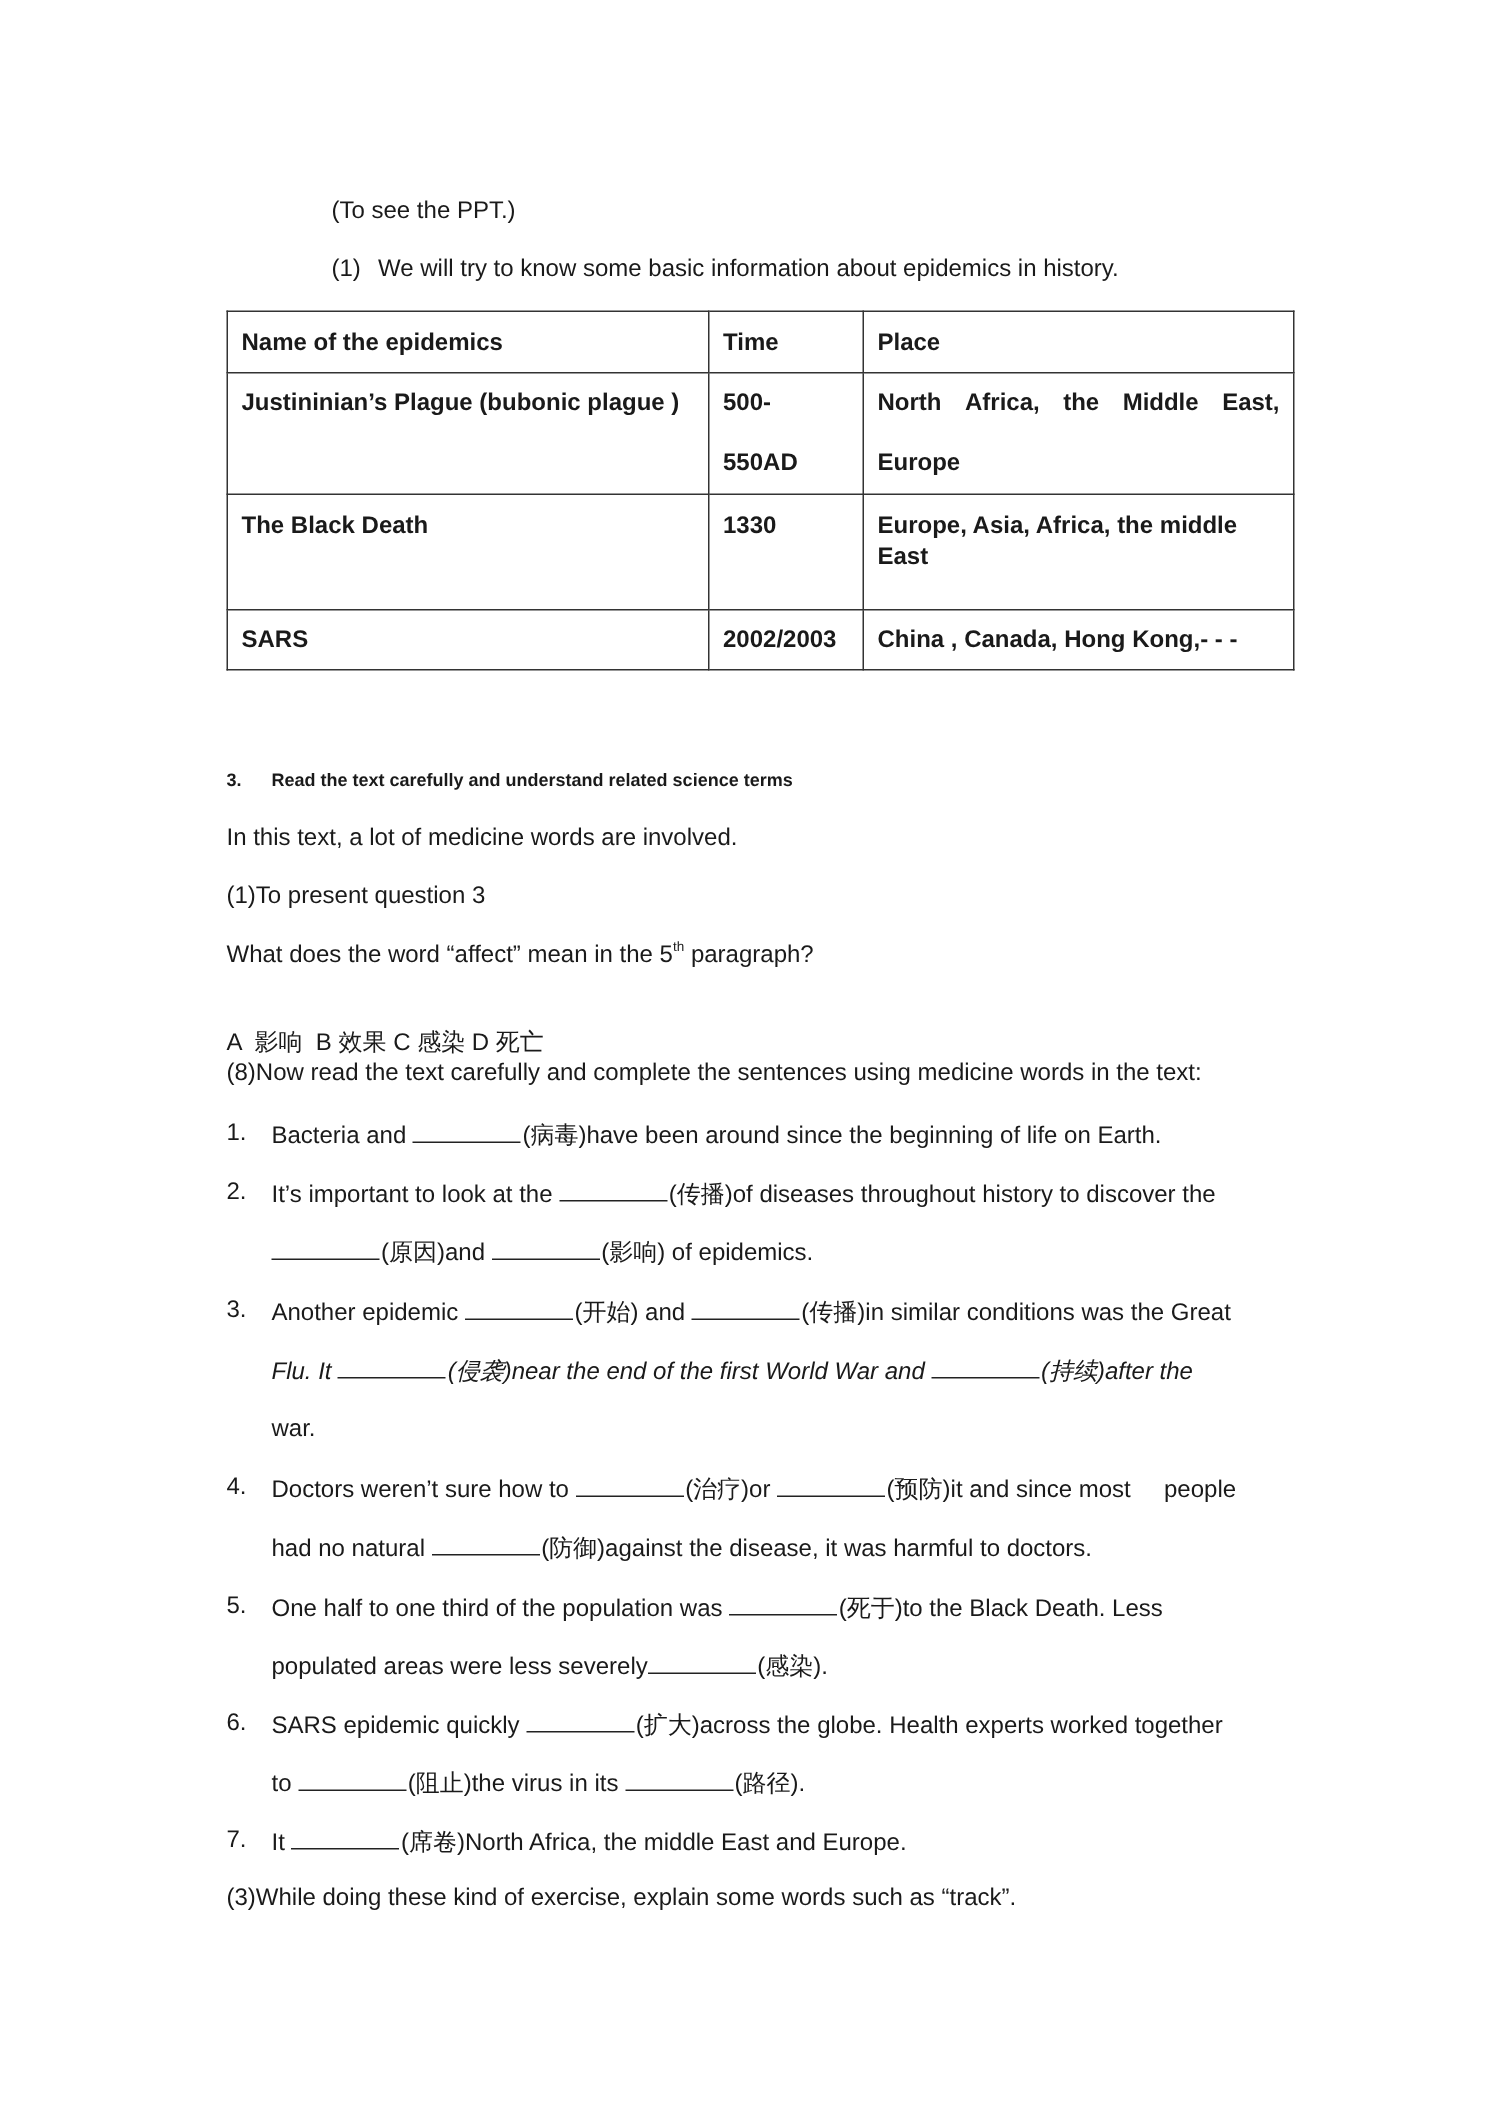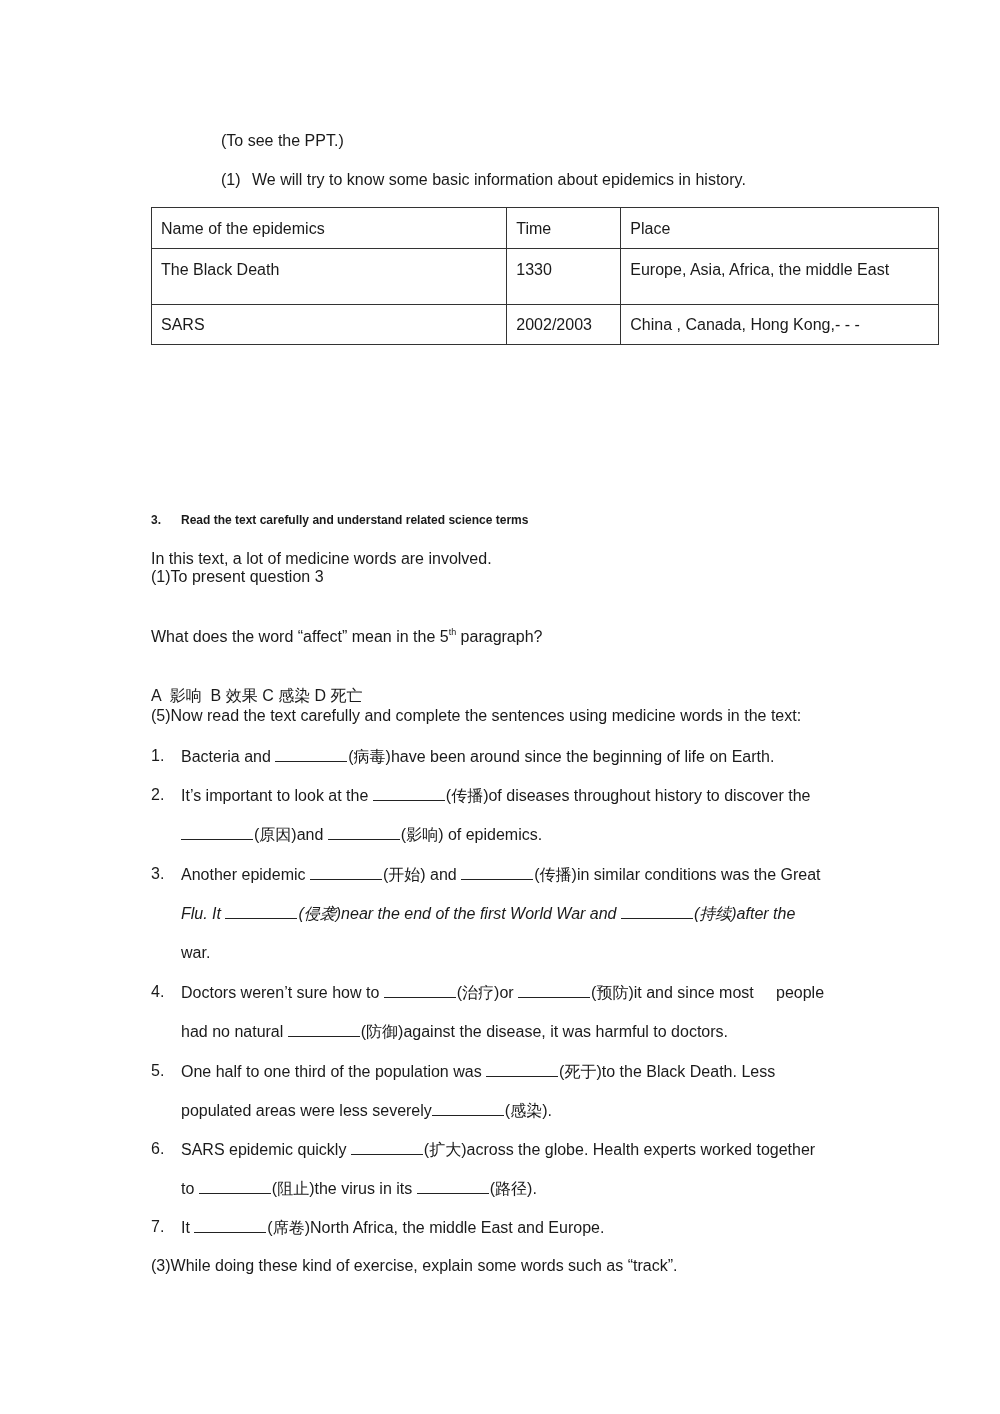--- a/index.html
+++ b/index.html
@@ -8,39 +8,39 @@
       font-family: "Liberation Sans", "DejaVu Sans", sans-serif;
       color: #1a1a1a; font-size: 16px;
     }
     .line { position: absolute; white-space: nowrap; line-height: 20px; }
     .intro1 { left: 221px; top: 131px; }
     .intro2 { left: 221px; top: 170px; }
     .intro2 .num { display: inline-block; width: 31px; }
 
     table.epi {
       position: absolute; left: 151px; top: 207px;
-      border-collapse: collapse; width: 788px;
+      border-collapse: collapse; width: 712px; font-weight: bold;
     }
     table.epi td {
       border: 1px solid #333; vertical-align: top;
       padding: 9px 9px 8px 9px; line-height: 40px; font-size: 16px;
     }
     table.epi td.c1 { width: 302px; }
     table.epi td.c2 { width: 84px; }
     table.epi td.c3 { width: 268px; }
     table.epi tr.head td { line-height: 21px; padding-top: 10px; padding-bottom: 9px; }
     table.epi tr.r1 td { line-height: 40px; padding-top: 0px; padding-bottom: 0px; }
     table.epi tr.r2 td { line-height: 21px; padding-top: 10px; padding-bottom: 24px; }
     table.epi tr.r3 td, table.epi tr.r4 td { line-height: 21px; padding-top: 9px; padding-bottom: 9px; }
     .place1 { display: flex; justify-content: space-between; }
 
     .h3 { left: 151px; top: 510px; font-weight: bold; font-size: 12px; }
     .h3 .num { display: inline-block; width: 30px; }
     .p1 { left: 151px; top: 549px; }
-    .p2 { left: 151px; top: 567px; }
+    .p2 { left: 151px; top: 588px; }
     .p3 { left: 151px; top: 627px; }
     .p3 sup { font-size: 9px; vertical-align: 7px; line-height: 0; }
     .p4 { left: 151px; top: 686px; }
     .p5 { left: 151px; top: 706px; }
 
     .item { position: absolute; left: 151px; width: 698px; }
     .item .n { position: absolute; left: 0; top: 0; }
     .item .row { position: absolute; left: 30px; width: 668px; white-space: nowrap; line-height: 20px; }
     .blank { display: inline-block; width: 72px; border-bottom: 1px solid #222; height: 15px; vertical-align: baseline; margin-right: 1px; }
     .tail { left: 151px; top: 1256px; }
@@ -51,39 +51,56 @@
 <div class="line intro1">(To see the PPT.)</div>
 <div class="line intro2"><span class="num">(1)</span><span>We will try to know some basic information about epidemics in history.</span></div>
 
 <table class="epi">
   <tbody>
       <tr class="head">
     <td class="c1">Name of the epidemics</td>
     <td class="c2">Time</td>
     <td class="c3">Place</td>
   </tr>
+  <tr class="r1">
+    <td class="c1">Justininian’s Plague (bubonic plague )</td>
+    <td class="c2">
+      <div>500-</div>
+      <div>550AD</div>
+    </td>
+    <td class="c3">
+      <div class="place1">
+        <span>North</span>
+        <span>Africa,</span>
+        <span>the</span>
+        <span>Middle</span>
+        <span>East,</span>
+      </div>
+      <div>Europe</div>
+    </td>
+  </tr>
   <tr class="r2">
     <td class="c1">The Black Death</td>
     <td class="c2">1330</td>
     <td class="c3">Europe, Asia, Africa, the middle East</td>
   </tr>
   <tr class="r4">
     <td class="c1">SARS</td>
     <td class="c2">2002/2003</td>
     <td class="c3">China , Canada, Hong Kong,- - -</td>
   </tr>
 </tbody>
   </table>
 
 <div class="line h3"><span class="num">3.</span><span>Read the text carefully and understand related science terms</span></div>
 <div class="line p1">In this text, a lot of medicine words are involved.</div>
 <div class="line p2">(1)To present question 3</div>
 <div class="line p3"><span>What does the word “affect” mean in the 5</span><sup>th</sup><span> paragraph?</span></div>
 <div class="line p4" style="white-space:pre;">A  影响  B 效果 C 感染 D 死亡</div>
-<div class="line p5">(5)Now read the text carefully and complete the sentences using medicine words in the text:</div>
+<div class="line p5">(8)Now read the text carefully and complete the sentences using medicine words in the text:</div>
 
 <div class="item" style="top:746px;">
   <span class="n line">1.</span>
   <div class="row" style="top:0;"><span style="white-space:pre;">Bacteria and </span><span class="blank"></span><span>(病毒)have been around since the beginning of life on Earth.</span></div>
 </div>
 
 <div class="item" style="top:785px;">
   <span class="n line">2.</span>
   <div class="row" style="top:0;"><span style="white-space:pre;">It’s important to look at the </span><span class="blank"></span><span>(传播)of diseases throughout history to discover the</span></div>
   <div class="row" style="top:39px;"><span class="blank"></span><span style="white-space:pre;">(原因)and </span><span class="blank"></span><span>(影响) of epidemics.</span></div>

